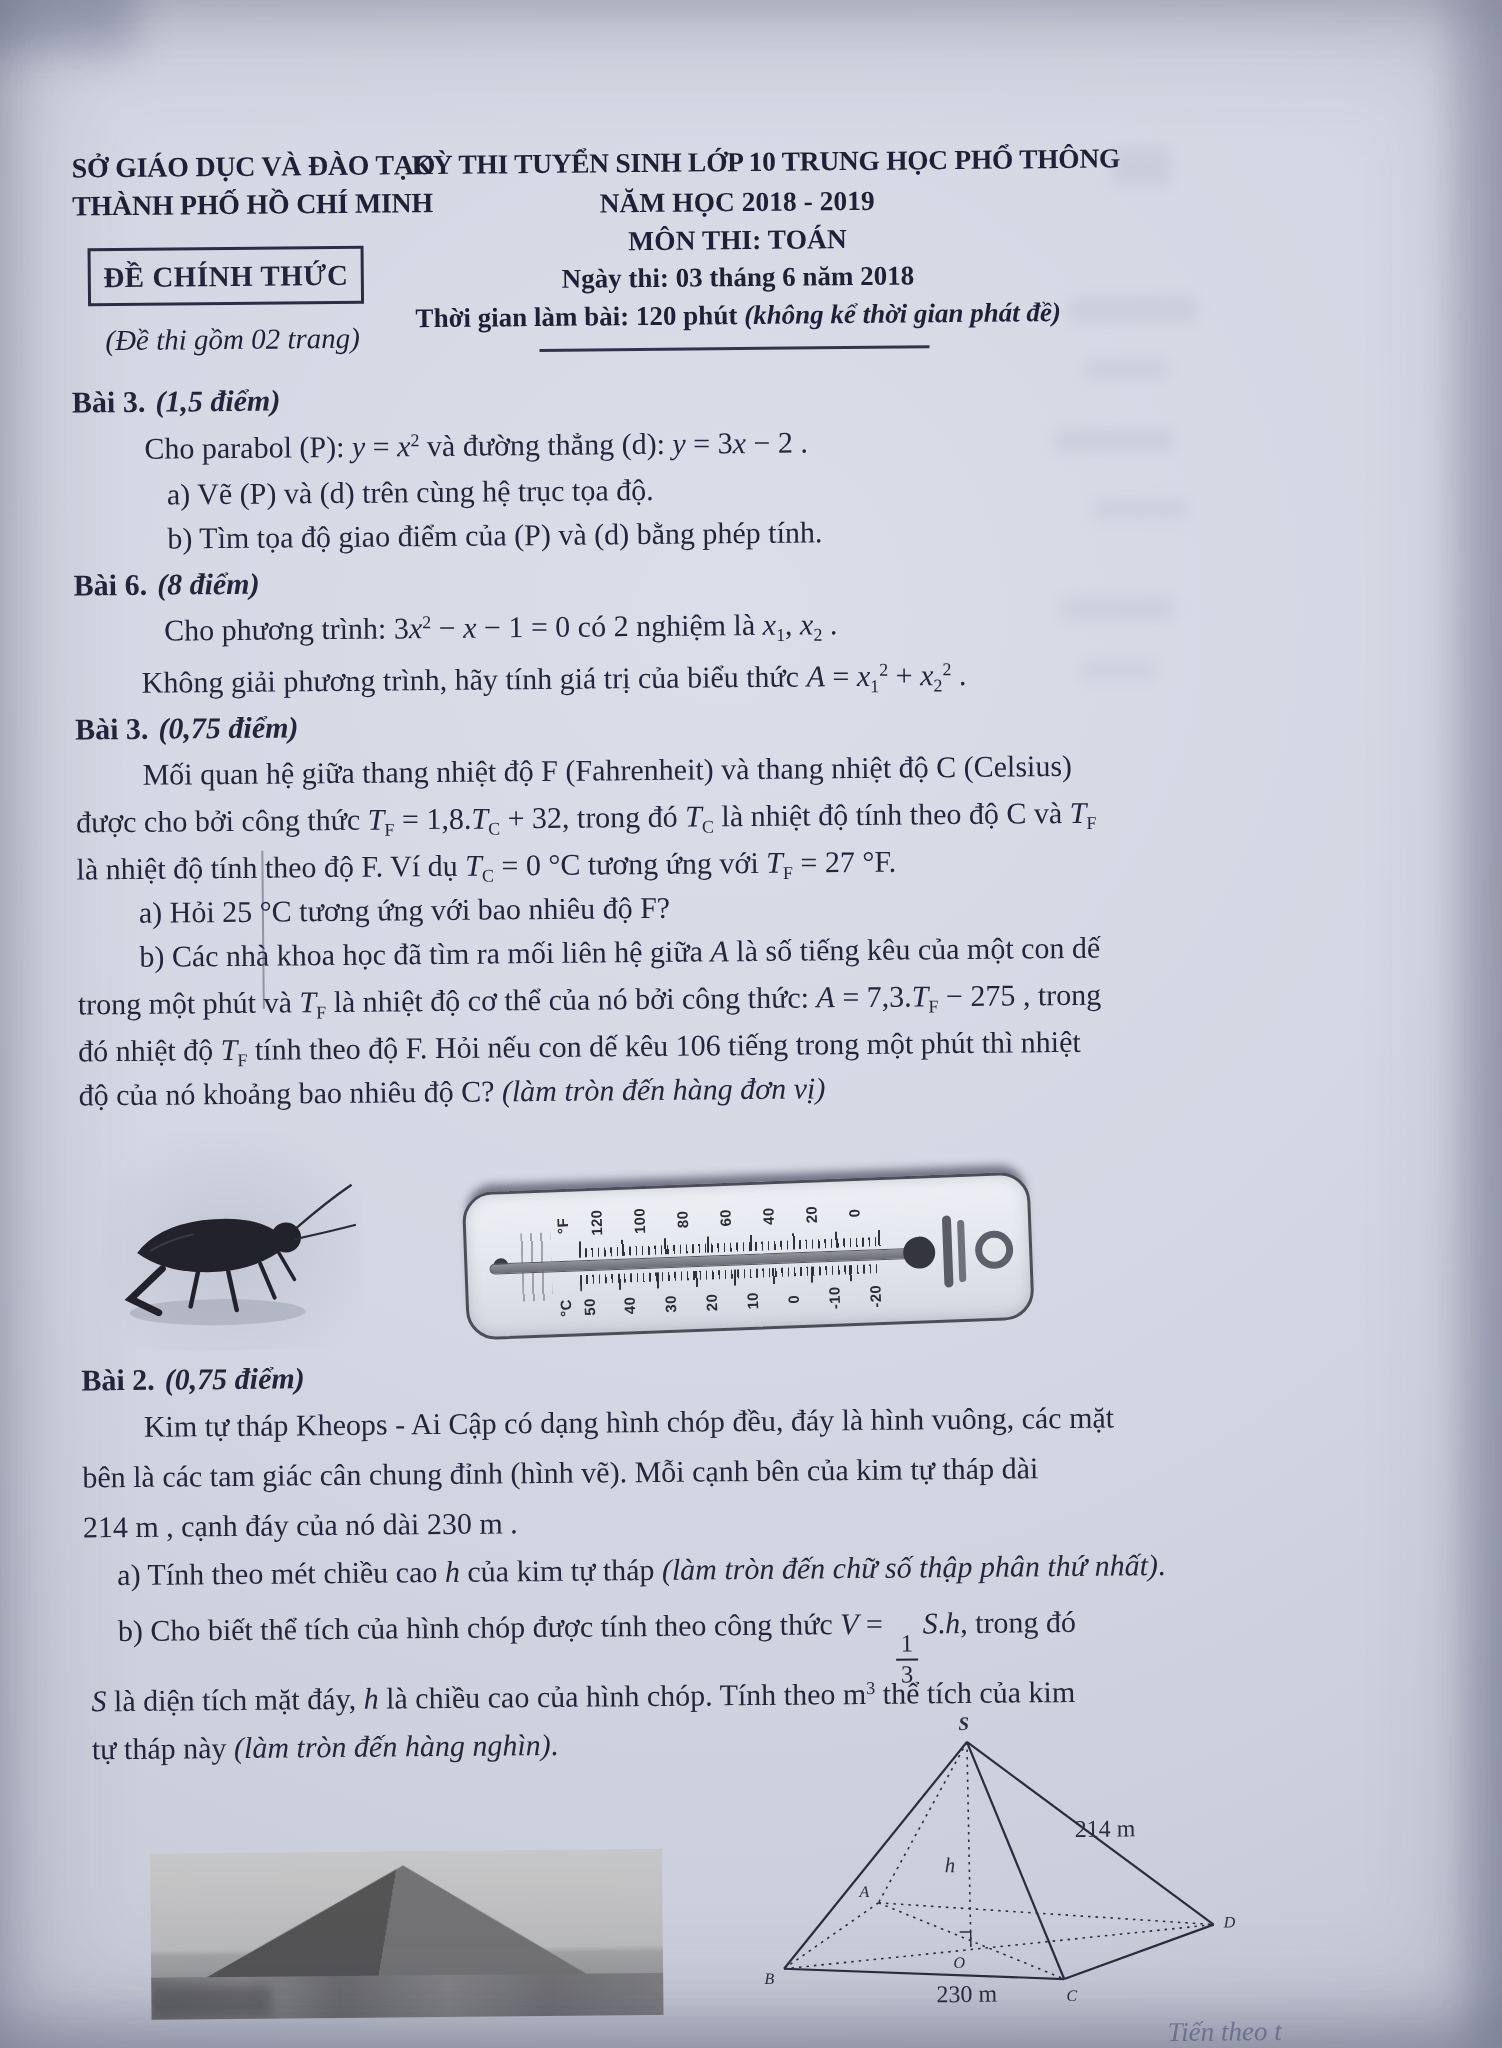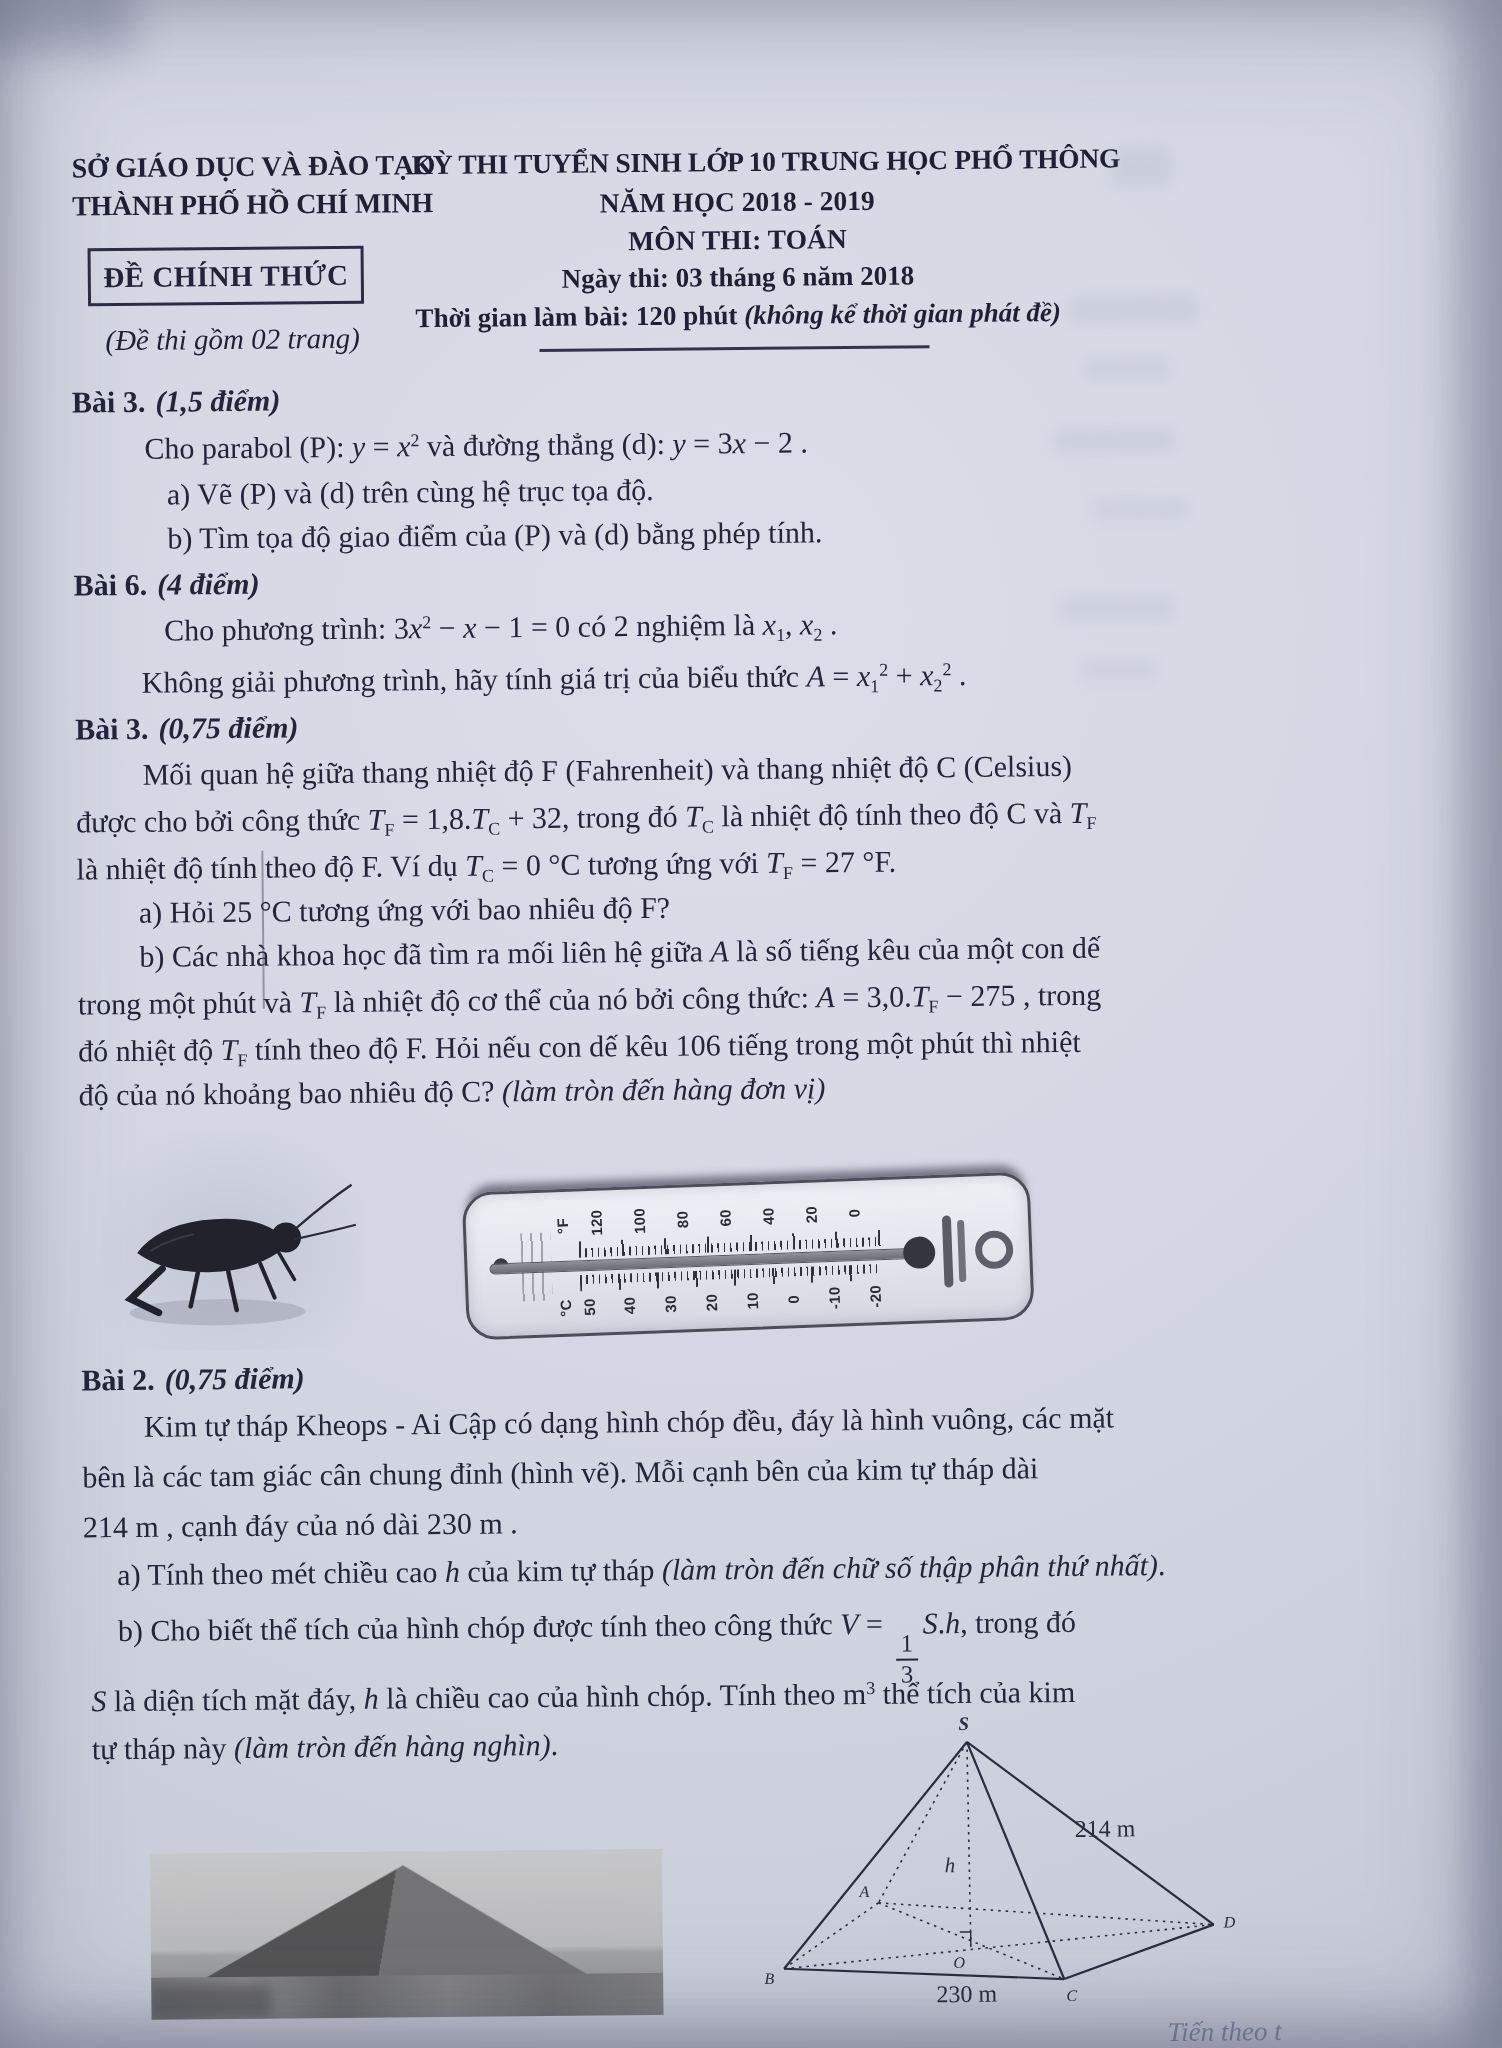--- a/index.html
+++ b/index.html
@@ -64,34 +64,34 @@
     <div class="rule" style="left:546px;top:347px;width:390px"></div>
 
     <div class="ln" style="left:78px;top:377px">
       <span class="bold">Bài 3.</span><span class="bi">(1,5 điểm)</span>
     </div>
     <div class="ln" style="left:150px;top:424px"><span class="seg-n">Cho parabol (P): </span><span class="seg-i">y</span><span class="seg-n"> = </span><span class="seg-i">x</span><span class="seg-sup">2</span><span class="seg-n">  và đường thẳng (d): </span><span class="seg-i">y</span><span class="seg-n"> = 3</span><span class="seg-i">x</span><span class="seg-n"> − 2 .</span></div>
     <div class="ln" style="left:172px;top:470px"><span class="seg-n">a) Vẽ (P) và (d) trên cùng hệ trục tọa độ.</span></div>
     <div class="ln" style="left:172px;top:514px"><span class="seg-n">b) Tìm tọa độ giao điểm của (P) và (d) bằng phép tính.</span></div>
 
     <div class="ln" style="left:78px;top:560px">
-      <span class="bold">Bài 6.</span><span class="bi">(4 điểm)</span>
+      <span class="bold">Bài 6.</span><span class="bi">(8 điểm)</span>
     </div>
     <div class="ln" style="left:168px;top:606px"><span class="seg-n">Cho phương trình: 3</span><span class="seg-i">x</span><span class="seg-sup">2</span><span class="seg-n"> − </span><span class="seg-i">x</span><span class="seg-n"> − 1 = 0  có 2 nghiệm là </span><span class="seg-i">x</span><span class="seg-sub">1</span><span class="seg-n">, </span><span class="seg-i">x</span><span class="seg-sub">2</span><span class="seg-n"> .</span></div>
     <div class="ln" style="left:145px;top:658px"><span class="seg-n">Không giải phương trình, hãy tính giá trị của biểu thức </span><span class="seg-i">A</span><span class="seg-n"> = </span><span class="seg-i">x</span><span class="seg-sub">1</span><span class="seg-sup">2</span><span class="seg-n"> + </span><span class="seg-i">x</span><span class="seg-sub">2</span><span class="seg-sup">2</span><span class="seg-n"> .</span></div>
 
     <div class="ln" style="left:78px;top:704px">
       <span class="bold">Bài 3.</span><span class="bi">(0,75 điểm)</span>
     </div>
     <div class="ln" style="left:145px;top:750px"><span class="seg-n">Mối quan hệ giữa thang nhiệt độ F (Fahrenheit) và thang nhiệt độ C (Celsius)</span></div>
     <div class="ln" style="left:78px;top:797px"><span class="seg-n">được cho bởi công thức </span><span class="seg-i">T</span><span class="seg-sub">F</span><span class="seg-n"> = 1,8.</span><span class="seg-i">T</span><span class="seg-sub">C</span><span class="seg-n"> + 32,  trong đó </span><span class="seg-i">T</span><span class="seg-sub">C</span><span class="seg-n">  là nhiệt độ tính theo độ C  và </span><span class="seg-i">T</span><span class="seg-sub">F</span></div>
     <div class="ln" style="left:78px;top:844px"><span class="seg-n">là nhiệt độ tính theo độ F. Ví dụ </span><span class="seg-i">T</span><span class="seg-sub">C</span><span class="seg-n"> = 0 °C tương ứng với </span><span class="seg-i">T</span><span class="seg-sub">F</span><span class="seg-n"> = 27 °F.</span></div>
     <div class="ln" style="left:140px;top:888px"><span class="seg-n">a) Hỏi 25 °C tương ứng với bao nhiêu độ F?</span></div>
     <div class="ln" style="left:140px;top:932px"><span class="seg-n">b) Các nhà khoa học đã tìm ra mối liên hệ giữa  </span><span class="seg-i">A</span><span class="seg-n">  là số tiếng kêu của một con dế</span></div>
-    <div class="ln" style="left:78px;top:979px"><span class="seg-n">trong một phút và </span><span class="seg-i">T</span><span class="seg-sub">F</span><span class="seg-n">  là nhiệt độ cơ thể của nó bởi công thức:  </span><span class="seg-i">A</span><span class="seg-n"> = 3,0.</span><span class="seg-i">T</span><span class="seg-sub">F</span><span class="seg-n"> − 275 ,  trong</span></div>
+    <div class="ln" style="left:78px;top:979px"><span class="seg-n">trong một phút và </span><span class="seg-i">T</span><span class="seg-sub">F</span><span class="seg-n">  là nhiệt độ cơ thể của nó bởi công thức:  </span><span class="seg-i">A</span><span class="seg-n"> = 7,3.</span><span class="seg-i">T</span><span class="seg-sub">F</span><span class="seg-n"> − 275 ,  trong</span></div>
     <div class="ln" style="left:78px;top:1026px"><span class="seg-n">đó nhiệt độ </span><span class="seg-i">T</span><span class="seg-sub">F</span><span class="seg-n">  tính theo độ F. Hỏi nếu con dế kêu 106 tiếng trong một phút thì nhiệt</span></div>
     <div class="ln" style="left:78px;top:1070px"><span class="seg-n">độ của nó khoảng bao nhiêu độ C? </span><span class="seg-i">(làm tròn đến hàng đơn vị)</span></div>
 
     <div class="figwrap" style="left:100px;top:1125px;width:260px;height:220px">
       <svg width="260" height="220" viewBox="0 0 260 220">
         <radialGradient id="cbg" cx="50%" cy="55%" r="60%">
           <stop offset="0%" stop-color="#b4b8c6" stop-opacity=".55"></stop>
           <stop offset="100%" stop-color="#b4b8c6" stop-opacity="0"></stop>
         </radialGradient>
         <rect x="0" y="0" width="260" height="220" fill="url(#cbg)"></rect>

